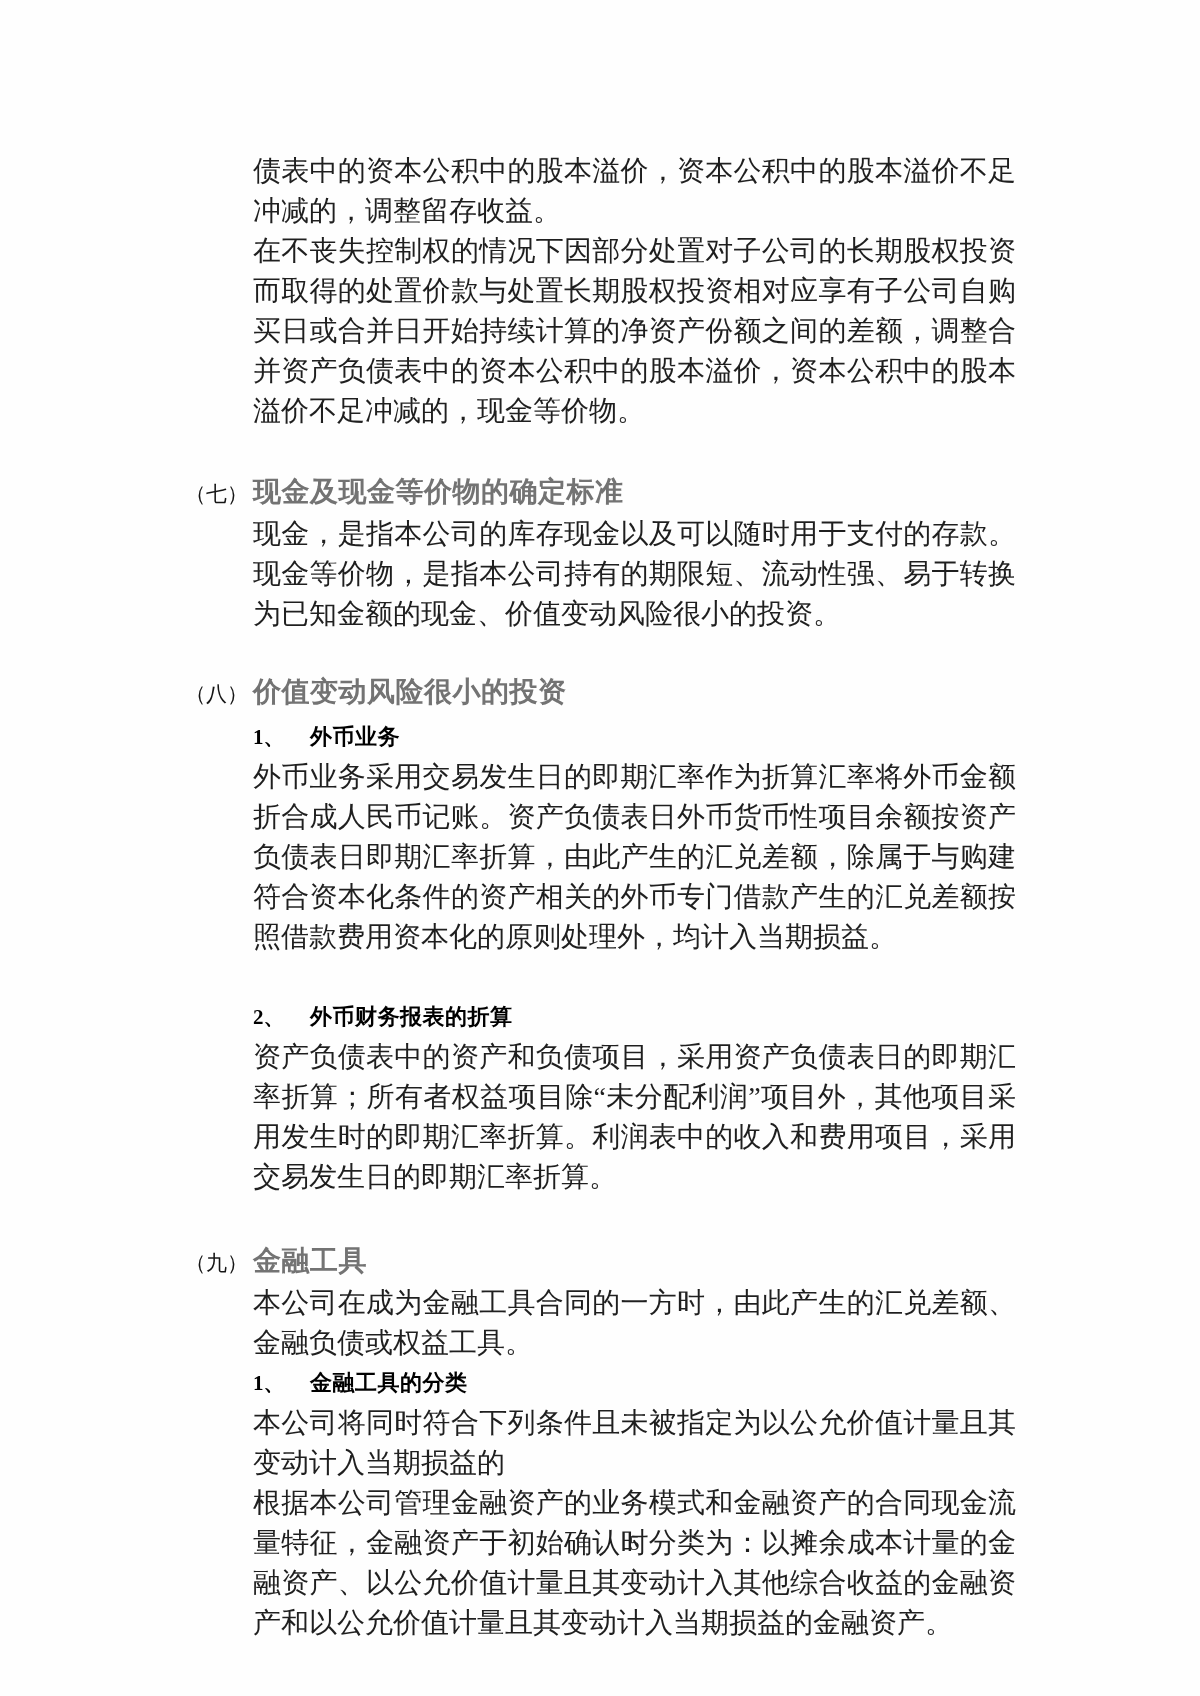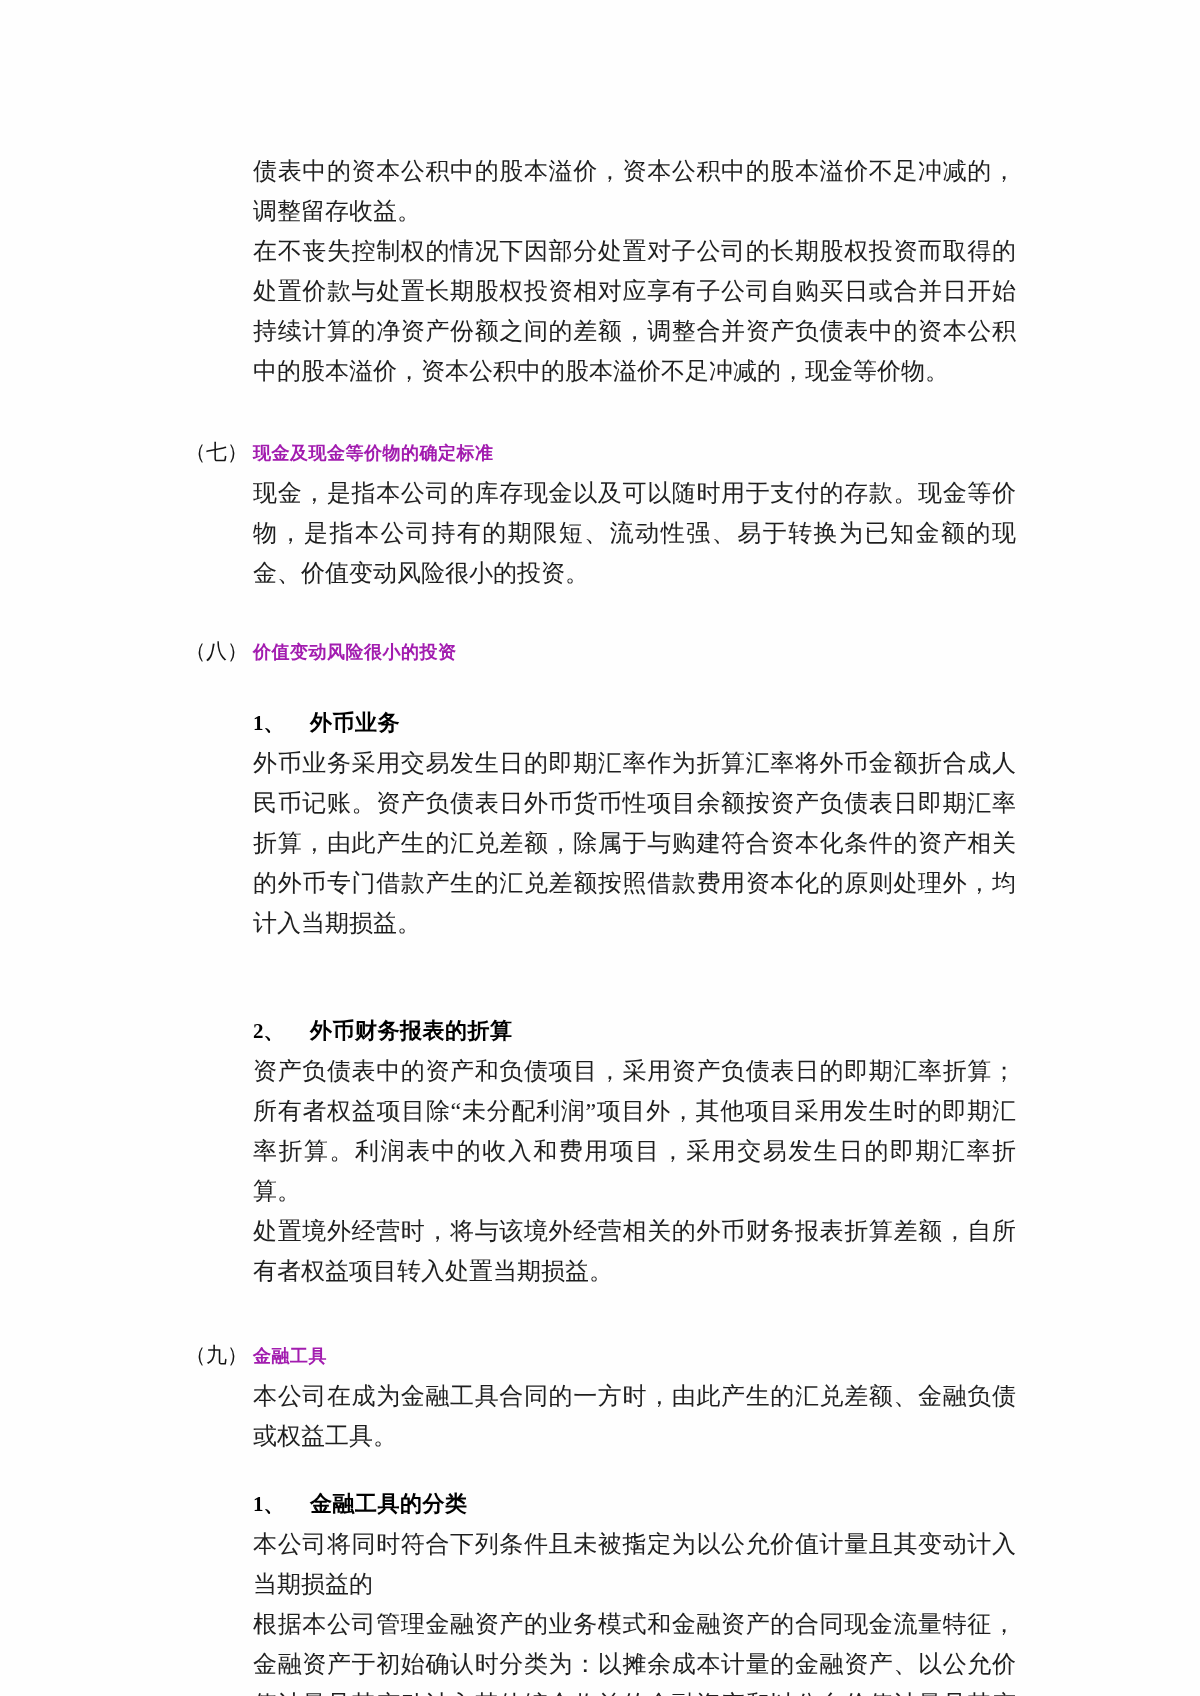--- a/index.html
+++ b/index.html
@@ -15,55 +15,54 @@
   }
   .flow {
     position: absolute;
     left: 185px;
     top: 151px;
     width: 833px;
   }
   .body-para {
     margin-left: 68px;
     width: 763px;
-    font-size: 24px;
+    font-size: 28px;
     line-height: 40px;
     text-align: justify;
   }
   .sec-row { display: flex; align-items: baseline; line-height: 40px; }
   .sec-label {
     width: 68px;
     flex: 0 0 68px;
     font-size: 21px;
     color: #141414;
   }
   .sec-title {
     font-family: "Liberation Sans", "DejaVu Sans", sans-serif;
     font-weight: 700;
-    font-size: 18px;
-    color: #a21caf;
+    font-size: 28px;
+    color: #737373;
     letter-spacing: 0.5px;
     text-align: center;
   }
   .sub-row { margin-left: 68px; display: flex; align-items: baseline; line-height: 40px; }
   .sub-num {
     width: 57px;
     flex: 0 0 57px;
     font-family: "Liberation Serif", "DejaVu Serif", serif;
     font-weight: 700;
     font-size: 21px;
     color: #000000;
   }
   .sub-title {
     font-family: "Liberation Sans", "DejaVu Sans", sans-serif;
     font-weight: 700;
     font-size: 22px;
     color: #000000;
     letter-spacing: 0.5px;
-    margin-top: 28px;
   }
   .mt-41 { margin-top: 41px; }
   .mt-38 { margin-top: 38px; }
   .mt-3  { margin-top: 3px; }
   .mt-40 { margin-top: 40px; }
   .mt-44 { margin-top: 44px; }
   .page-num {
     position: absolute;
     left: 253px;
     top: 1523px;
@@ -104,21 +103,20 @@
 
     <p class="body-para">外币业务采用交易发生日的即期汇率作为折算汇率将外币金额折合成人民币记账。资产负债表日外币货币性项目余额按资产负债表日即期汇率折算，由此产生的汇兑差额，除属于与购建符合资本化条件的资产相关的外币专门借款产生的汇兑差额按照借款费用资本化的原则处理外，均计入当期损益。</p>
 
     <div class="sub-row mt-40">
       <span class="sub-num">2、</span>
       <span class="sub-title">外币财务报表的折算</span>
     </div>
 
     <p class="body-para">资产负债表中的资产和负债项目，采用资产负债表日的即期汇率折算；所有者权益项目除“未分配利润”项目外，其他项目采用发生时的即期汇率折算。利润表中的收入和费用项目，采用交易发生日的即期汇率折算。</p>
 
-    <p class="body-para">处置境外经营时，将与该境外经营相关的外币财务报表折算差额，自所有者权益项目转入处置当期损益。</p>
 
     <div class="sec-row mt-44">
       <span class="sec-label">（九）</span>
       <span class="sec-title">金融工具</span>
     </div>
 
     <p class="body-para">本公司在成为金融工具合同的一方时，由此产生的汇兑差额、金融负债或权益工具。</p>
 
     <div class="sub-row">
       <span class="sub-num">1、</span>

